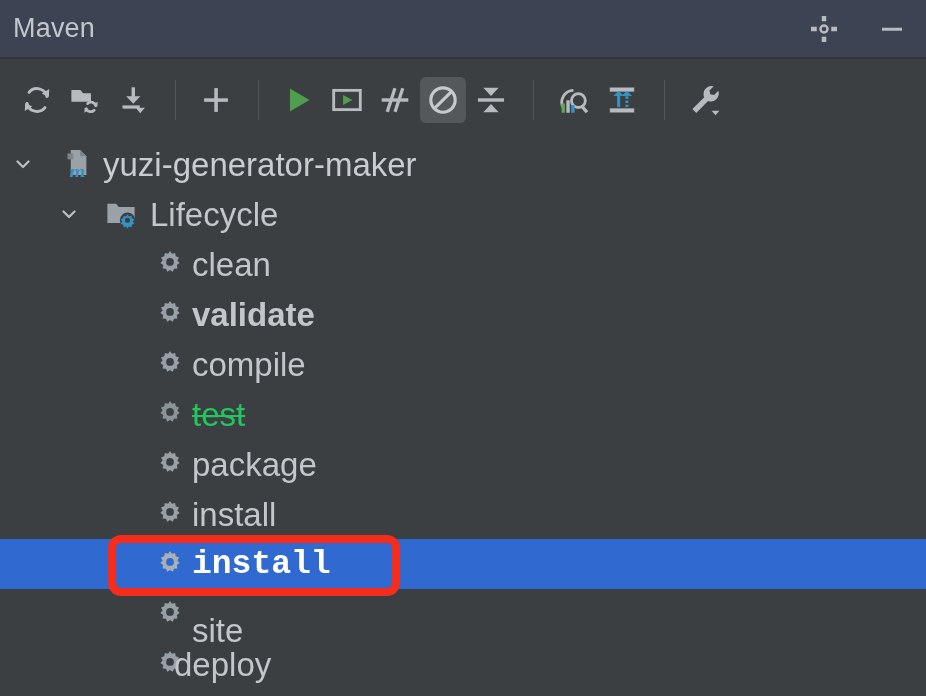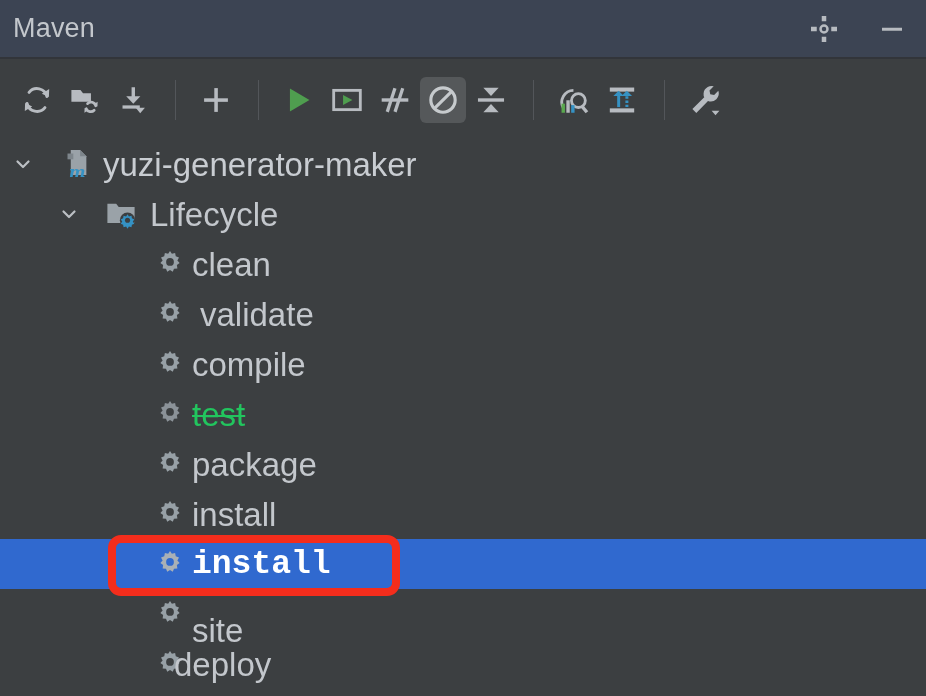--- a/index.html
+++ b/index.html
@@ -303,21 +303,21 @@
     <div class="label" style="left:192px;">clean</div>
   </div>
 
   <div class="row" style="top:150px;">
     <div class="node-icon" style="left:153px;">
       <svg width="30" height="30" viewBox="0 0 24 24">
         <path fill="#97a0a6" d="M12 1.6l1.5 2.2 2.6-.7.5 2.7 2.6.9-1.3 2.4 1.8 2.1-2.2 1.6.4 2.7-2.7.2-1 2.5-2.2-1.5-2.2 1.5-1-2.5-2.7-.2.4-2.7-2.2-1.6 1.8-2.1L4.8 6.7l2.6-.9.5-2.7 2.6.7z"></path>
         <circle cx="12" cy="10.3" r="3.1" fill="#3c3f41"></circle>
       </svg>
     </div>
-    <div class="label" style="left:200px;">validate</div>
+    <div class="label" style="left:192px;font-weight:bold;">validate</div>
   </div>
 
   <div class="row" style="top:200px;">
     <div class="node-icon" style="left:153px;">
       <svg width="30" height="30" viewBox="0 0 24 24">
         <path fill="#97a0a6" d="M12 1.6l1.5 2.2 2.6-.7.5 2.7 2.6.9-1.3 2.4 1.8 2.1-2.2 1.6.4 2.7-2.7.2-1 2.5-2.2-1.5-2.2 1.5-1-2.5-2.7-.2.4-2.7-2.2-1.6 1.8-2.1L4.8 6.7l2.6-.9.5-2.7 2.6.7z"></path>
         <circle cx="12" cy="10.3" r="3.1" fill="#3c3f41"></circle>
       </svg>
     </div>
     <div class="label" style="left:192px;">compile</div>

